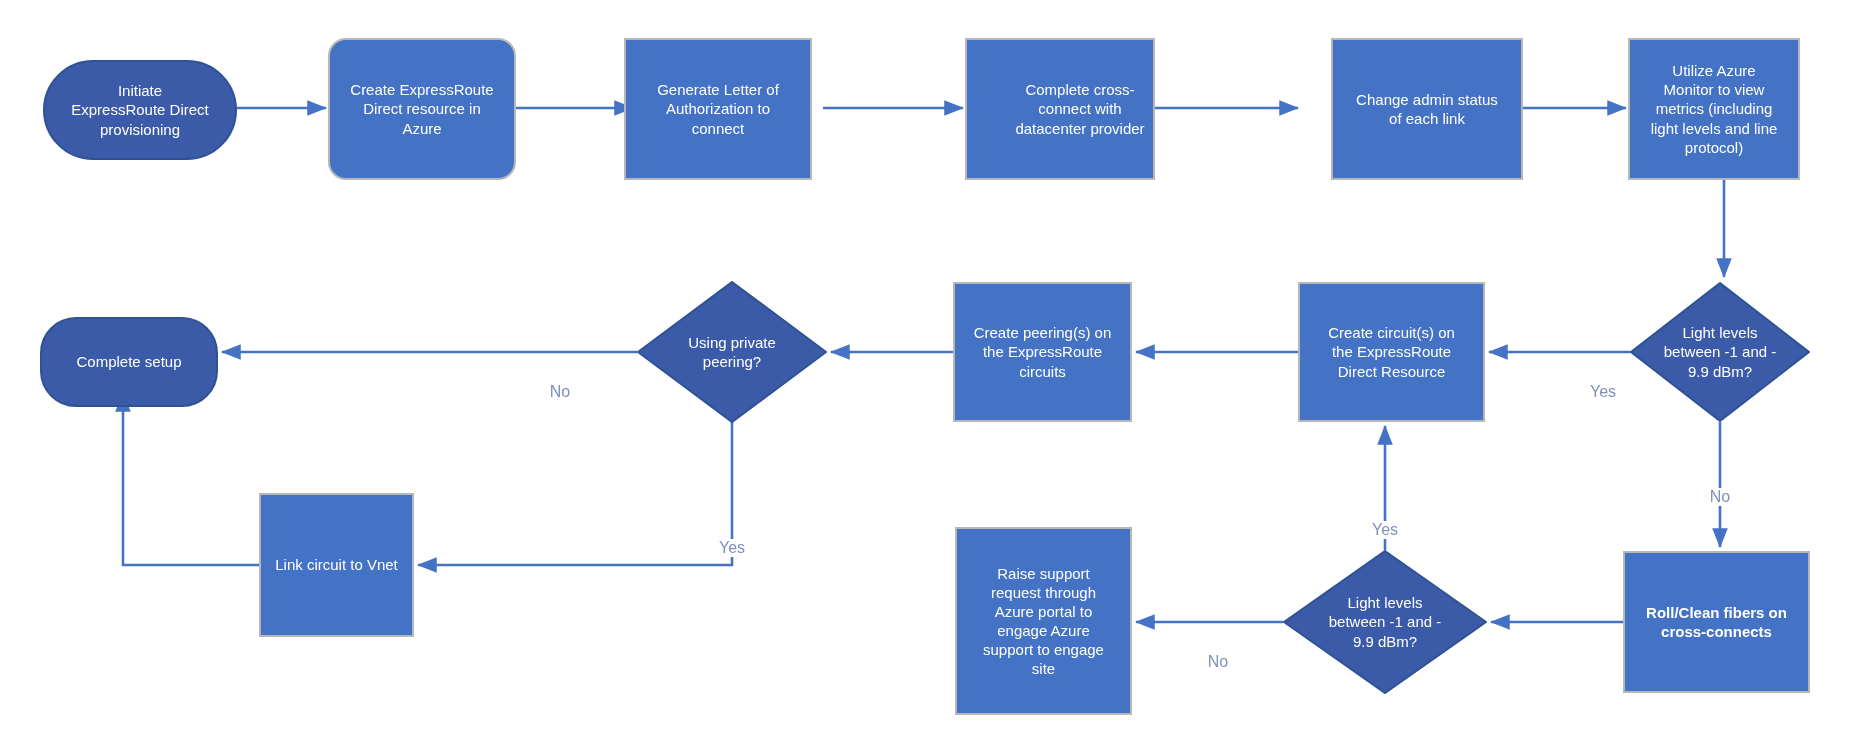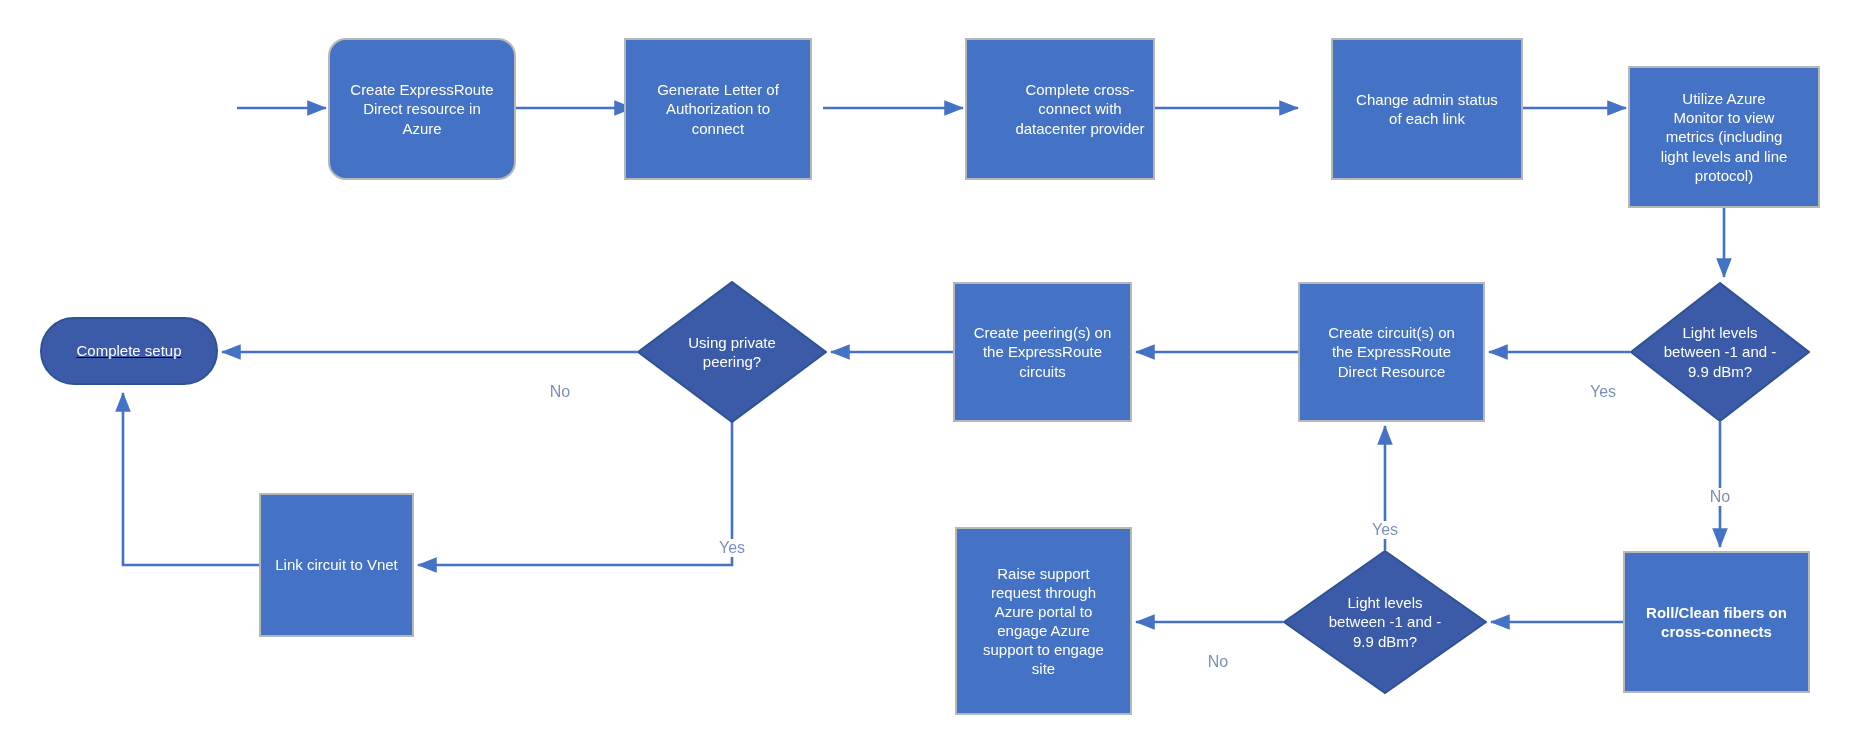--- a/index.html
+++ b/index.html
@@ -79,40 +79,45 @@
       <polyline points="1623,622 1491,622" class="connector" marker-end="url(#arrowhead)"></polyline>
       <polyline points="1385,550 1385,426" class="connector" marker-end="url(#arrowhead)"></polyline>
       <polyline points="1283,622 1136,622" class="connector" marker-end="url(#arrowhead)"></polyline>
     </svg>
 <span class="edge-label" style="left: 1603px; top: 352px;">Yes</span>
     <span class="edge-label" style="left: 560px; top: 352px;">No</span>
     <span class="edge-label" style="left: 732px; top: 508px;">Yes</span>
     <span class="edge-label" style="left: 1720px; top: 457px;">No</span>
     <span class="edge-label" style="left: 1385px; top: 490px;">Yes</span>
     <span class="edge-label" style="left: 1218px; top: 622px;">No</span>
+    <div class="node terminator" style="left: 43px; top: 60px; width: 194px; height: 100px; border-radius: 50px;">
+      <span class="node-label">Initiate
+ExpressRoute Direct
+provisioning</span>
+    </div>
     <div class="node process" style="left: 328px; top: 38px; width: 188px; height: 142px; border-radius: 18px;">
       <span class="node-label">Create ExpressRoute
 Direct resource in
 Azure</span>
     </div>
     <div class="node process" style="left: 624px; top: 38px; width: 188px; height: 142px;">
       <span class="node-label">Generate Letter of
 Authorization to
 connect</span>
     </div>
     <div class="node process" style="left: 965px; top: 38px; width: 190px; height: 142px; padding-left: 40px;">
       <span class="node-label">Complete cross-
 connect with
 datacenter provider</span>
     </div>
     <div class="node process" style="left: 1300px; top: 38px; width: 192px; height: 142px; margin-left: 31px;">
       <span class="node-label">Change admin status
 of each link</span>
     </div>
-    <div class="node process" style="left: 1628px; top: 38px; width: 192px; height: 142px; margin-top: 28px;">
+    <div class="node process" style="left: 1628px; top: 38px; width: 172px; height: 142px;">
       <span class="node-label">Utilize Azure
 Monitor to view
 metrics (including
 light levels and line
 protocol)</span>
     </div>
     <div class="node decision" style="left: 1630px; top: 282px; width: 180px; height: 140px;">
       <svg width="180" height="140">
         <polygon points="90,1 179,70 90,139 1,70" class="diamond"></polygon>
       </svg>
@@ -130,21 +135,21 @@
 the ExpressRoute
 circuits</span>
     </div>
     <div class="node decision" style="left: 637px; top: 281px; width: 190px; height: 142px;">
       <svg width="190" height="142">
         <polygon points="95,1 189,71 95,141 1,71" class="diamond"></polygon>
       </svg>
       <span class="node-label">Using private
 peering?</span>
     </div>
-    <div class="node terminator" style="left: 40px; top: 317px; width: 178px; height: 68px; border-radius: 36px; text-decoration: underline;">
+    <div class="node terminator" style="left: 40px; top: 317px; width: 178px; height: 90px; border-radius: 36px;">
       <span class="node-label">Complete setup</span>
     </div>
     <div class="node process" style="left: 259px; top: 493px; width: 155px; height: 144px;">
       <span class="node-label">Link circuit to Vnet</span>
     </div>
     <div class="node process" style="left: 955px; top: 527px; width: 177px; height: 188px;">
       <span class="node-label">Raise support
 request through
 Azure portal to
 engage Azure

